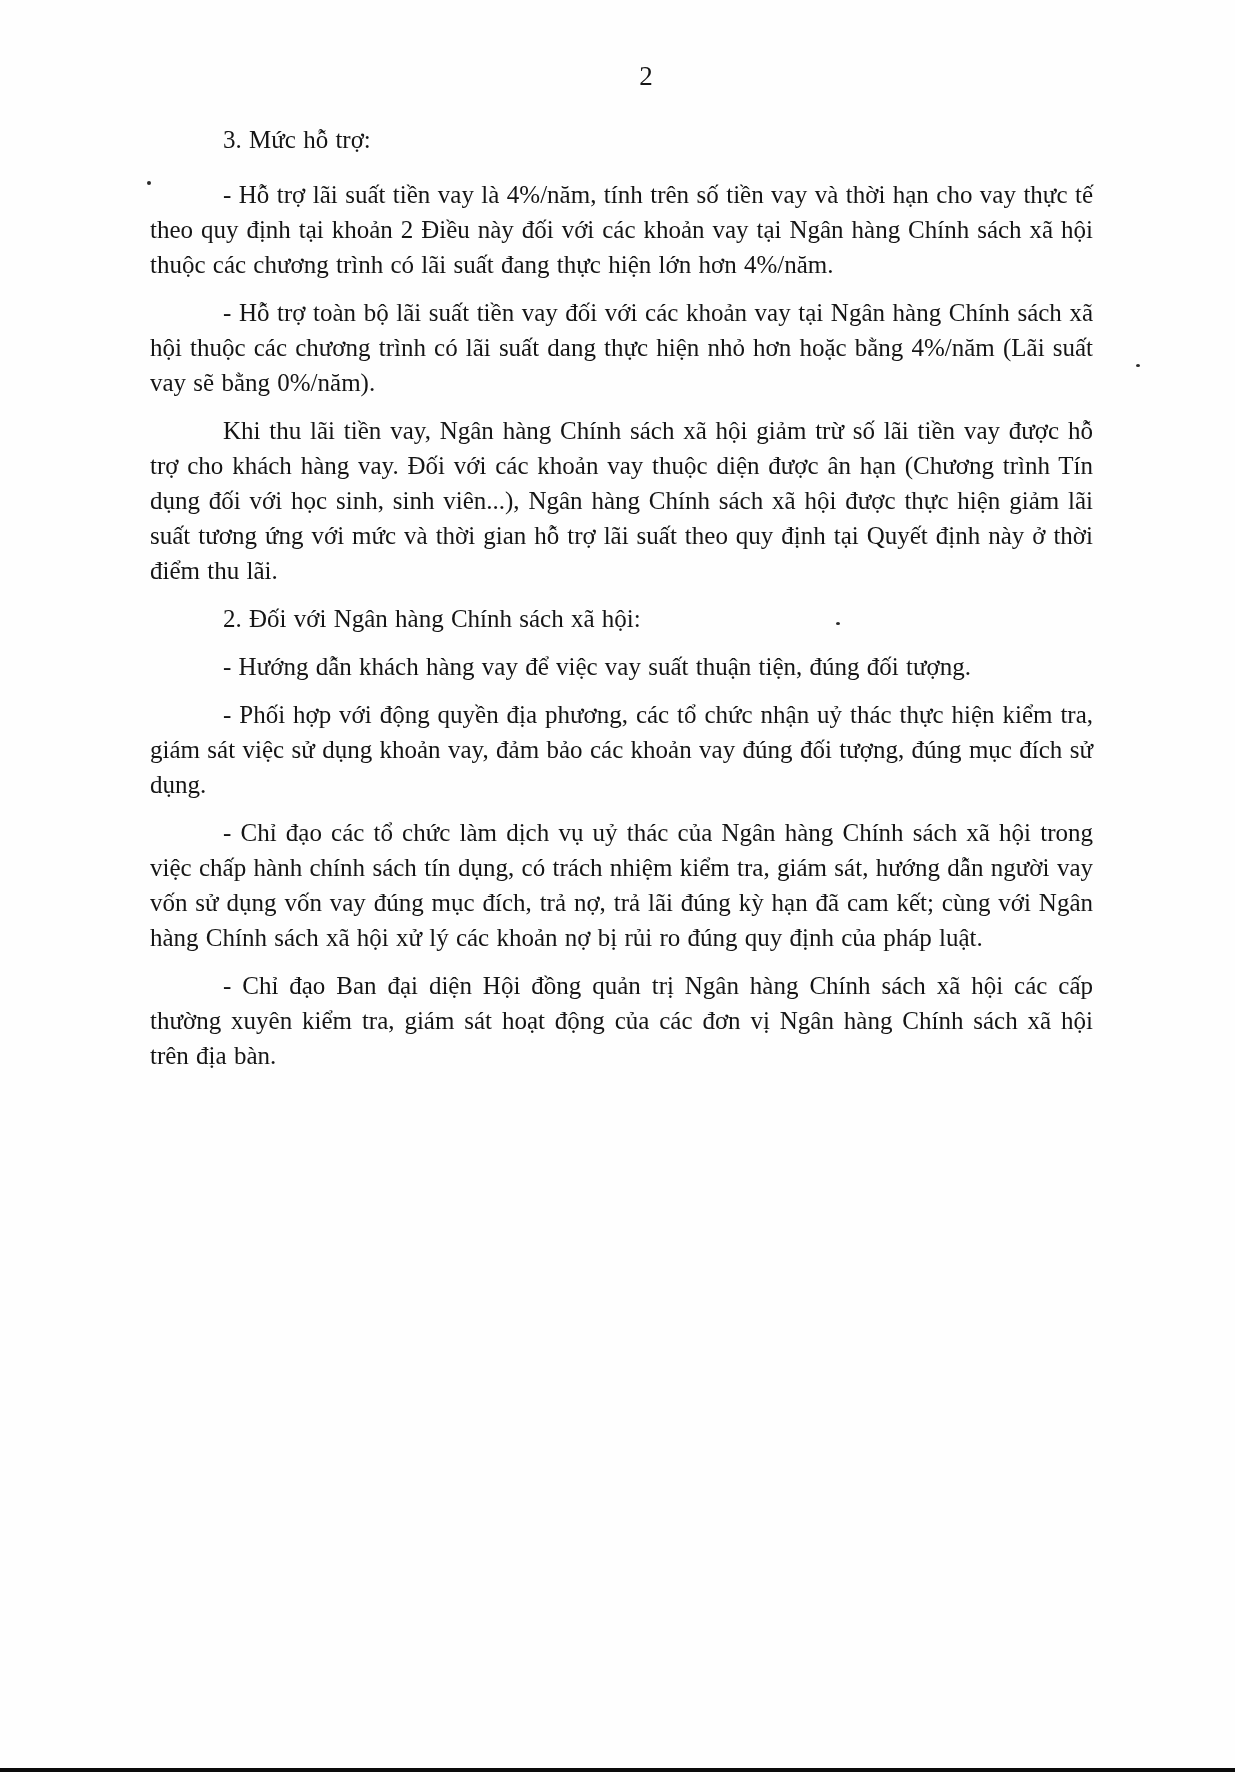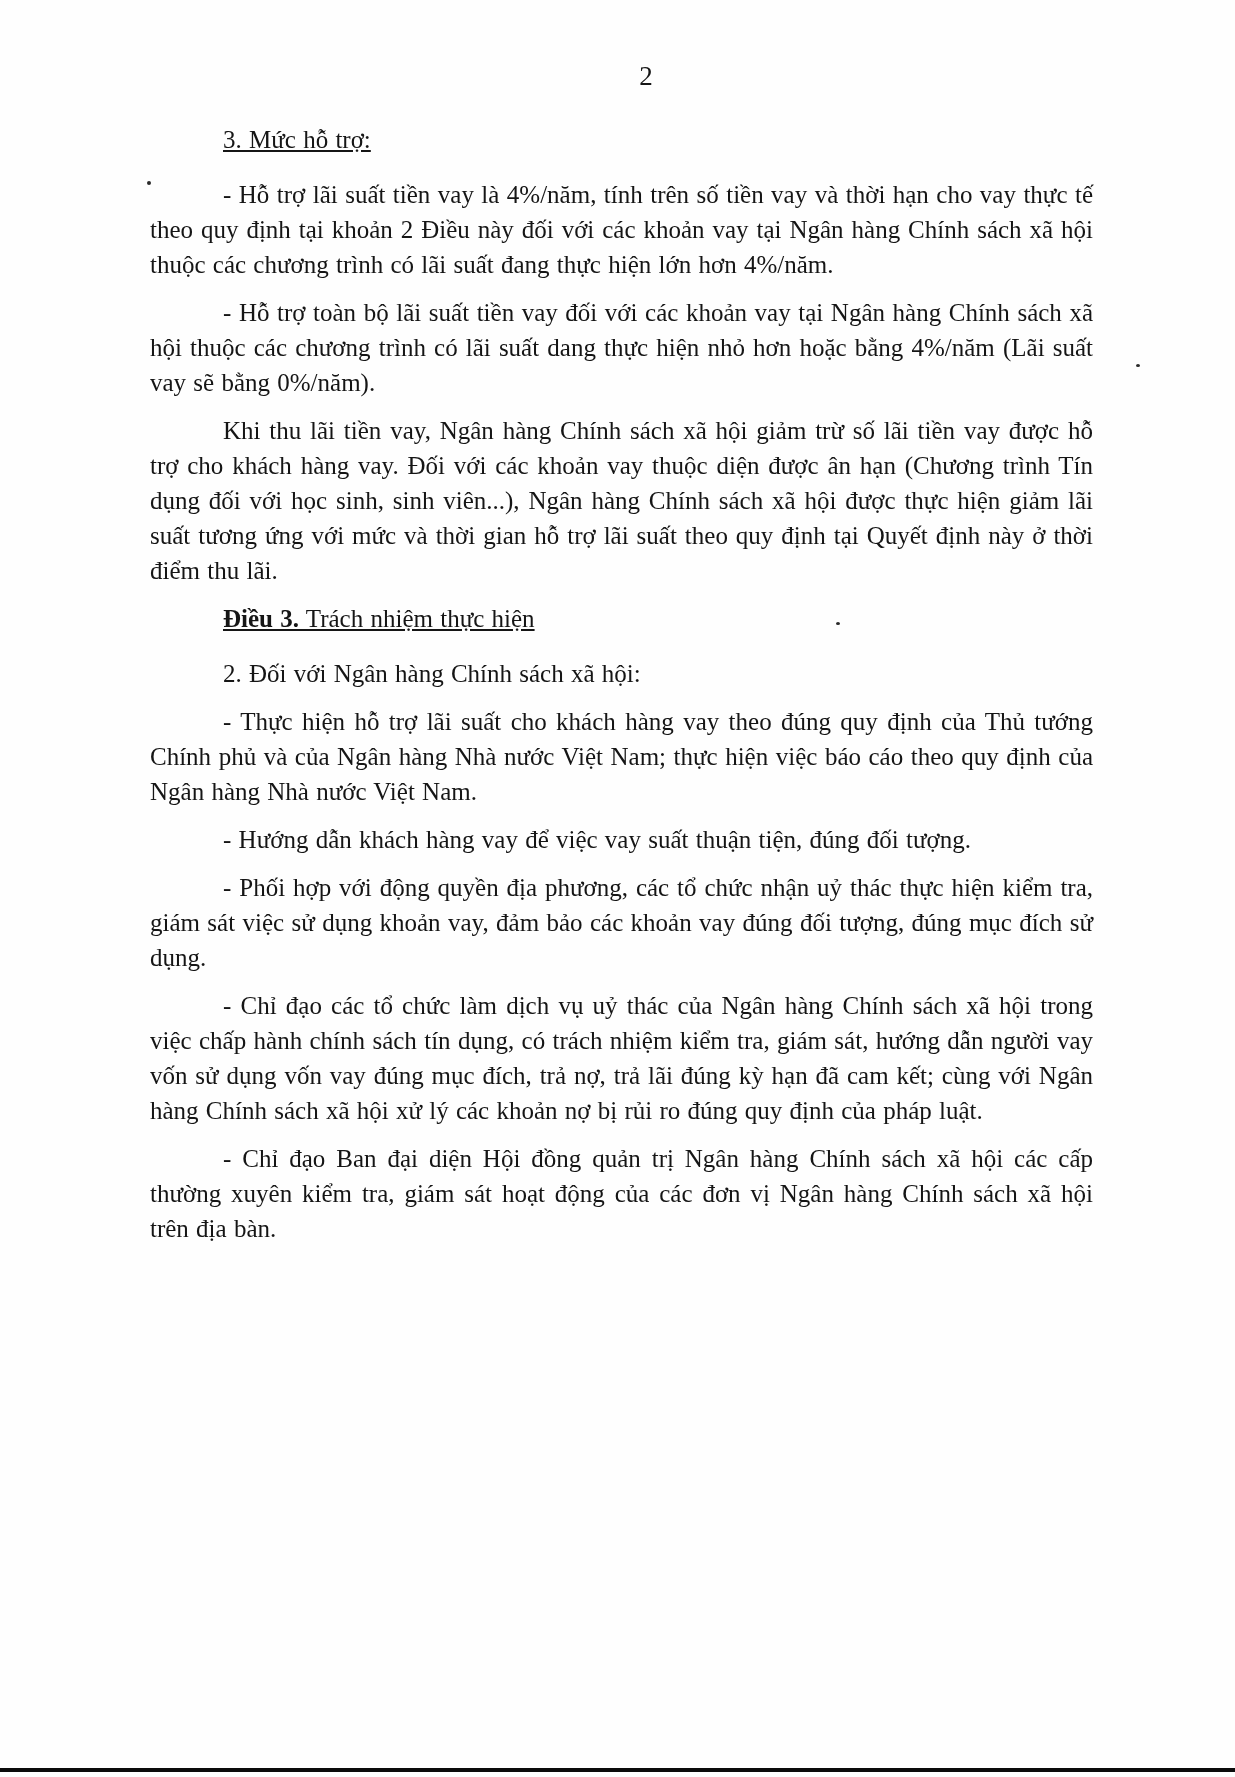--- a/index.html
+++ b/index.html
@@ -41,21 +41,20 @@
     text-align: justify;
     word-spacing: 1px;
   }
   .content p {
     margin: 0 0 13px 0;
     text-indent: 73px;
   }
   .content p.heading {
     margin-bottom: 20px;
     text-align: left;
-    text-decoration: underline;
   }
   .content .b {
     font-weight: bold;
   }
   .speck {
     position: absolute;
     background: #2a2a2a;
     border-radius: 50%;
   }
   .speck-1 { left: 147px; top: 181px; width: 4px; height: 4px; }
@@ -82,26 +81,24 @@
   <div class="content">
 
     <p class="heading">3. Mức hỗ trợ:</p>
 
     <p>- Hỗ trợ lãi suất tiền vay là 4%/năm, tính trên số tiền vay và thời hạn cho vay thực tế theo quy định tại khoản 2 Điều này đối với các khoản vay tại Ngân hàng Chính sách xã hội thuộc các chương trình có lãi suất đang thực hiện lớn hơn 4%/năm.</p>
 
     <p>- Hỗ trợ toàn bộ lãi suất tiền vay đối với các khoản vay tại Ngân hàng Chính sách xã hội thuộc các chương trình có lãi suất dang thực hiện nhỏ hơn hoặc bằng 4%/năm (Lãi suất vay sẽ bằng 0%/năm).</p>
 
     <p>Khi thu lãi tiền vay, Ngân hàng Chính sách xã hội giảm trừ số lãi tiền vay được hỗ trợ cho khách hàng vay. Đối với các khoản vay thuộc diện được ân hạn (Chương trình Tín dụng đối với học sinh, sinh viên...), Ngân hàng Chính sách xã hội được thực hiện giảm lãi suất tương ứng với mức và thời gian hỗ trợ lãi suất theo quy định tại Quyết định này ở thời điểm thu lãi.</p>
 
-    <p class="heading"><span class="b">Điều 3.</span><span> Trách nhiệm thực hiện</span></p>
 
 
     <p>2. Đối với Ngân hàng Chính sách xã hội:</p>
 
-    <p>- Thực hiện hỗ trợ lãi suất cho khách hàng vay theo đúng quy định của Thủ tướng Chính phủ và của Ngân hàng Nhà nước Việt Nam; thực hiện việc báo cáo theo quy định của Ngân hàng Nhà nước Việt Nam.</p>
 
     <p>- Hướng dẫn khách hàng vay để việc vay suất thuận tiện, đúng đối tượng.</p>
 
     <p>- Phối hợp với động quyền địa phương, các tổ chức nhận uỷ thác thực hiện kiểm tra, giám sát việc sử dụng khoản vay, đảm bảo các khoản vay đúng đối tượng, đúng mục đích sử dụng.</p>
 
 
 
     <p>- Chỉ đạo các tổ chức làm dịch vụ uỷ thác của Ngân hàng Chính sách xã hội trong việc chấp hành chính sách tín dụng, có trách nhiệm kiểm tra, giám sát, hướng dẫn người vay vốn sử dụng vốn vay đúng mục đích, trả nợ, trả lãi đúng kỳ hạn đã cam kết; cùng với Ngân hàng Chính sách xã hội xử lý các khoản nợ bị rủi ro đúng quy định của pháp luật.</p>
 
     <p>- Chỉ đạo Ban đại diện Hội đồng quản trị Ngân hàng Chính sách xã hội các cấp thường xuyên kiểm tra, giám sát hoạt động của các đơn vị Ngân hàng Chính sách xã hội trên địa bàn.</p>

